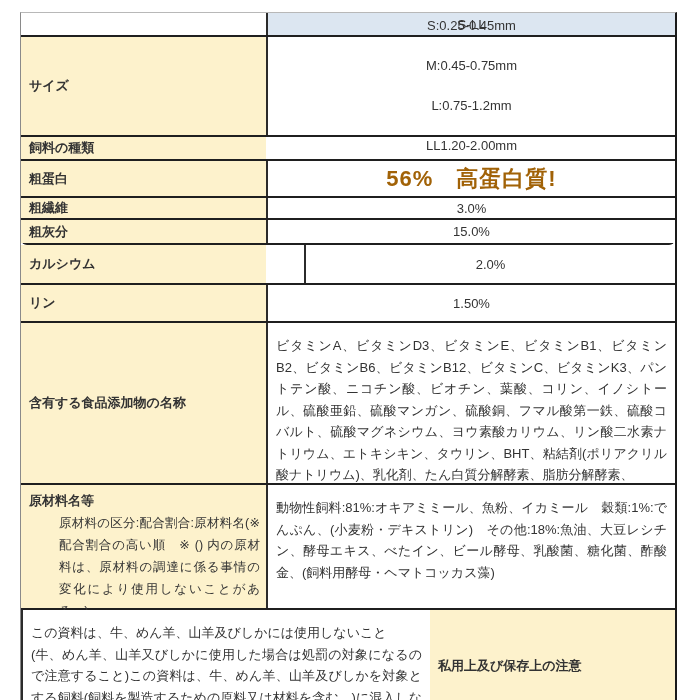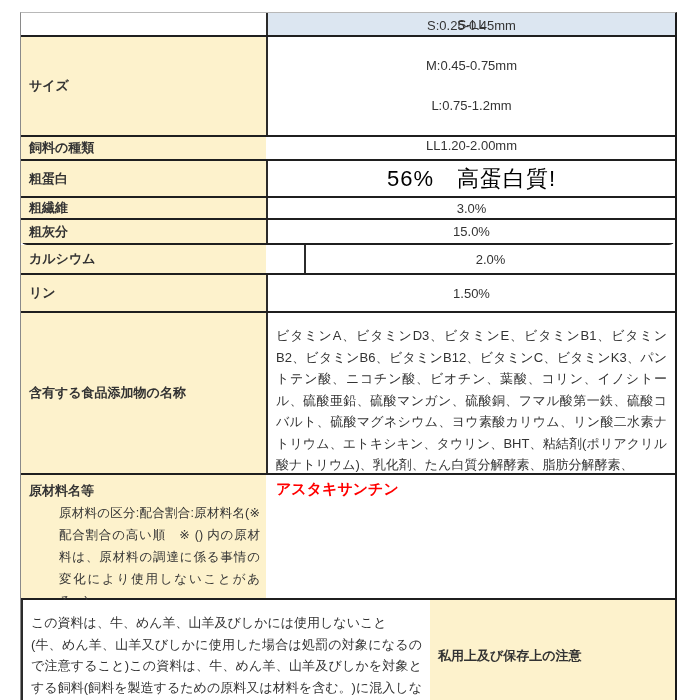--- a/index.html
+++ b/index.html
@@ -32,33 +32,33 @@
   }
   .v-center{display:flex;align-items:center;justify-content:center;text-align:center;}
   
   .row-header{height:24px;}
   .row-size{height:100px;}
   .row-feed{height:24px;}
   .row-protein{height:37px;}
   .row-fat{height:23px;}
   .row-fiber{height:22px;}
   .row-ash{height:25px;border-radius:6px;}
-  .row-ca{height:30px;gap:38px;}
+  .row-ca{height:40px;gap:38px;}
   .row-p{height:38px;}
   .row-additives{height:162px;}
   .row-ingredients{height:125px;}
   .row-precautions{height:111px;}
   
   .header-left{background:#ffffff;}
   .header-value{background:#dce6f1;border-left:2px solid #2b2b2b;font-size:13.5px;color:#333;}
   
   .size-lines{display:flex;flex-direction:column;justify-content:center;gap:16px;}
   .size-line{line-height:24px;text-align:center;}
   
-  .red-big{color:#000000;font-weight:400;font-size:22px;letter-spacing:1px;}
+  .red-big{color:#a16207;font-weight:700;font-size:22px;letter-spacing:1px;}
   
   .text-block{
     display:block;padding:4px 8px 2px 8px;
     font-size:13px;line-height:21.5px;text-align:justify;margin-top:8px;
   }
   .red-sub{color:#ff0000;font-weight:700;font-size:15px;display:block;margin-top:2px;text-align:left;}
   
   .label-block{display:block;padding-top:5px;}
   .label-title{font-weight:700;font-size:13px;line-height:22px;}
   .label-note{font-weight:400;font-size:12.5px;line-height:22px;text-align:justify;margin-left:30px;}
@@ -124,20 +124,23 @@
         <span class="red-sub">アスタキサンチン</span>
       </div>
     </div>
   </div>
 
   <div class="t-row row-ingredients">
     <div class="cell cell-label label-block">
       <div class="label-title">原材料名等</div>
       <div class="label-note">原材料の区分:配合割合:原材料名(※配合割合の高い順　※ () 内の原材料は、原材料の調達に係る事情の変化により使用しないことがある。)</div>
     </div>
+    <div class="cell cell-value">
+      <div class="text-block">動物性飼料:81%:オキアミミール、魚粉、イカミール　穀類:1%:でんぷん、(小麦粉・デキストリン)　その他:18%:魚油、大豆レシチン、酵母エキス、べたイン、ビール酵母、乳酸菌、糖化菌、酢酸金、(飼料用酵母・ヘマトコッカス藻)</div>
+    </div>
   </div>
 
   <div class="t-row row-precautions">
     <div class="cell cell-value">
       <div class="text-block">
         <div class="pre-line1">この資料は、牛、めん羊、山羊及びしかには使用しないこと</div>
         <div>(牛、めん羊、山羊又びしかに使用した場合は処罰の対象になるので注意すること)この資料は、牛、めん羊、山羊及びしかを対象とする飼料(飼料を製造するための原料又は材料を含む。)に混入しないよう保存すること。</div>
       </div>
     </div>
     <div class="cell cell-label">私用上及び保存上の注意</div>

